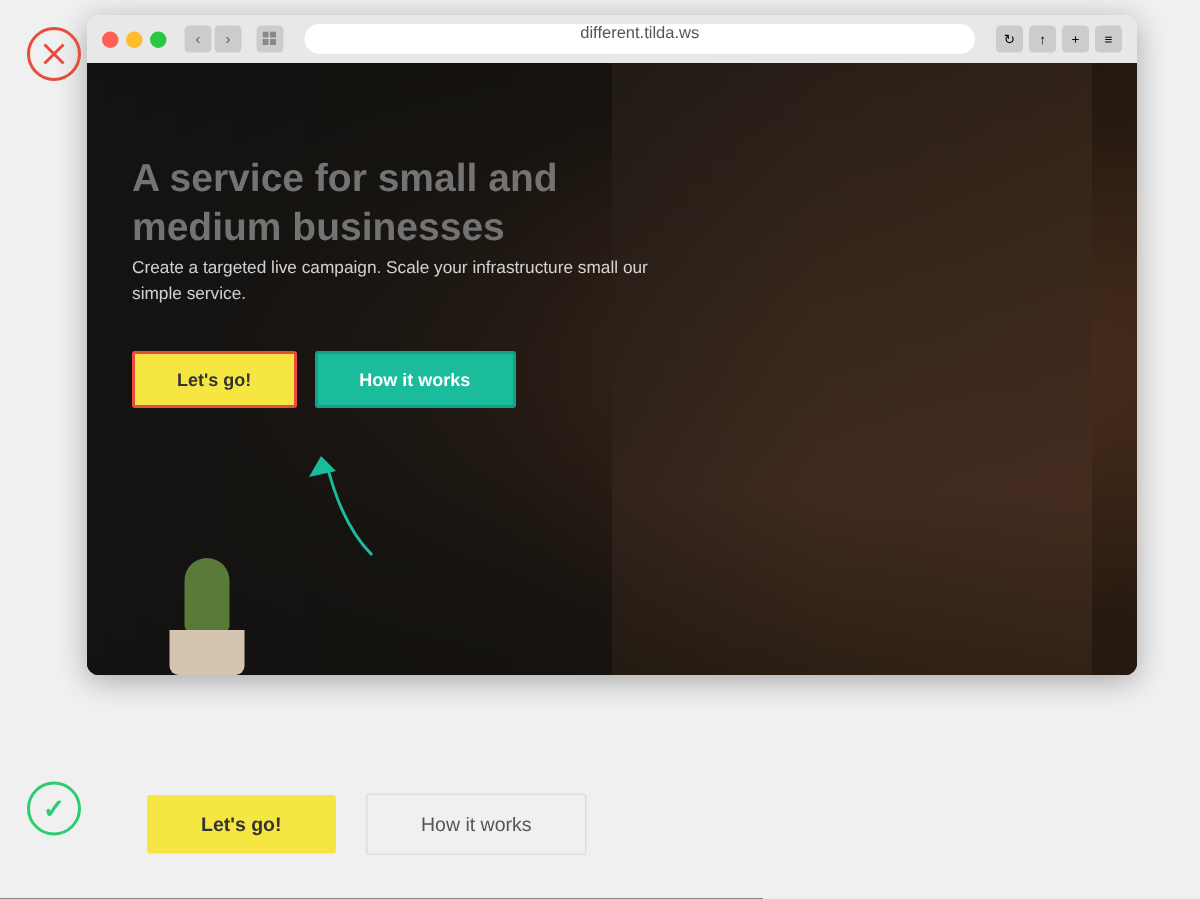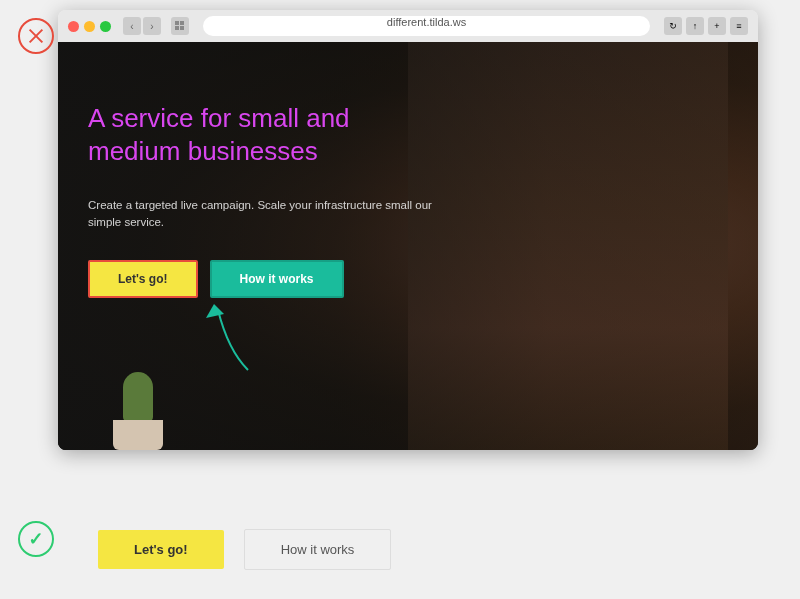--- a/index.html
+++ b/index.html
@@ -224,24 +224,24 @@
       position: absolute;
       top: 60px;
       left: 30px;
       width: 360px;
       z-index: 2;
       color: white;
     }
 
     .hero-title {
       font-size: 26px;
-      font-weight: 400;
+      font-weight: 700;
       line-height: 1.25;
-      margin-bottom: 30px;
-      color: #d946ef;
+      margin-bottom: 4px;
+      color: #737373;
     }
 
     .hero-subtitle {
       font-size: 11.5px;
       color: rgba(255,255,255,0.8);
       line-height: 1.5;
       margin-bottom: 28px;
     }
 
     .hero-buttons {

